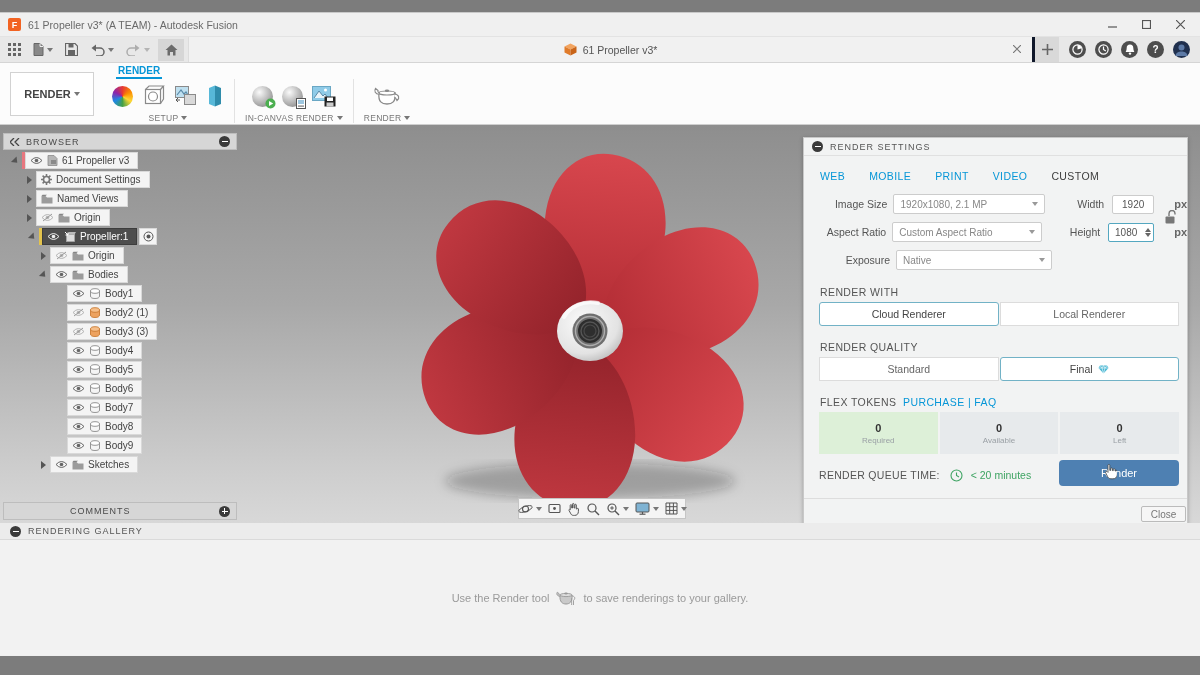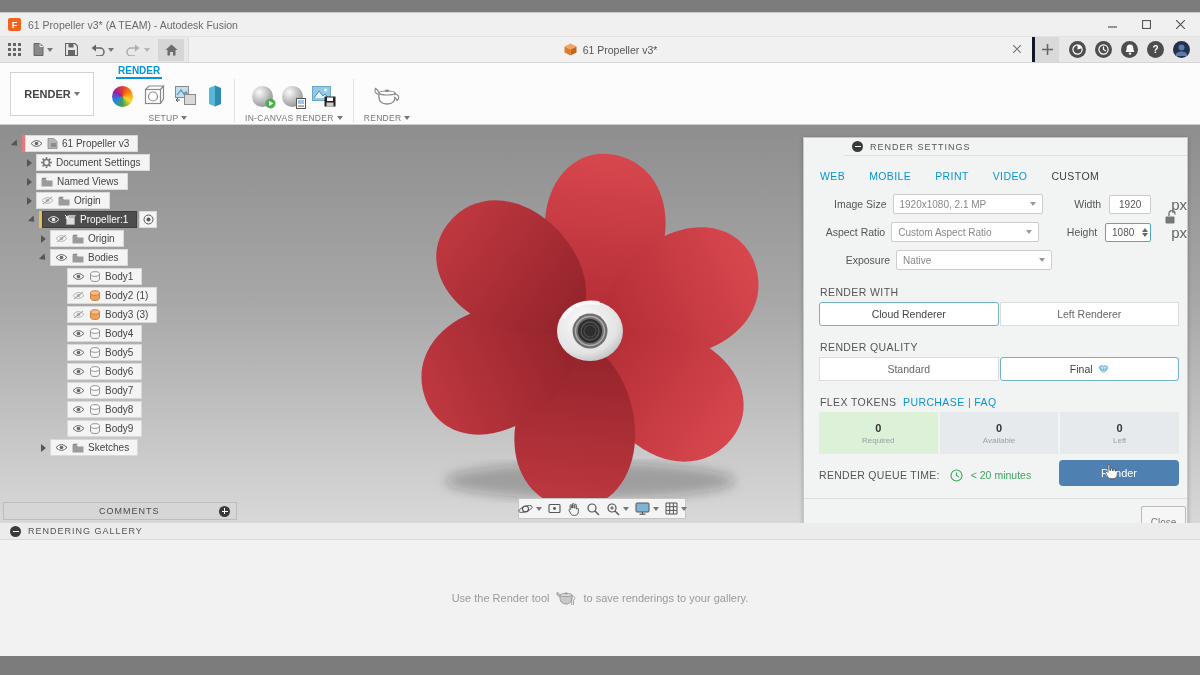--- a/index.html
+++ b/index.html
@@ -56,53 +56,53 @@
   .t-row { display:flex; align-items:center; height:17px; margin-top:2px; }
   .t-arrow { width:0; height:0; border-top:4px solid transparent; border-bottom:4px solid transparent; border-left:5px solid #555; margin-right:4px; flex:none; }
   .t-arrow.open { transform:rotate(45deg); }
   .t-box { background:#f4f4f4; border:1px solid #d9d9d9; height:17px; display:flex; align-items:center; gap:4px; padding:0 8px 0 4px; font-size:10px; color:#444; white-space:nowrap; }
   .t-box.sel { background:#4d4d4d; color:#fff; border-color:#3d3d3d; }
   .stripe { width:3px; height:17px; flex:none; }
   .radio-box { background:#f4f4f4; border:1px solid #d9d9d9; width:18px; height:17px; display:flex; align-items:center; justify-content:center; margin-left:2px; }
 
   
   .rs-panel { position:absolute; left:803px; top:12px; width:385px; height:388px; background:#f2f3f3; border:1px solid #c8c8c8; box-shadow:0 1px 4px rgba(0,0,0,.25); }
-  .rs-hdr { height:18px; display:flex; align-items:center; padding:0 8px; border-bottom:1px solid #e0e0e0;margin-left:40px; }
+  .rs-hdr { height:18px; display:flex; align-items:center; padding:0 8px; border-bottom:1px solid #e0e0e0; }
   .rs-hdr-title { font-size:9px; letter-spacing:1px; color:#555; margin-left:7px; }
   .rs-tabs { position:absolute; top:32px; left:16px; display:flex; gap:0; }
   .rs-tab { font-size:10.5px; color:#0696d7; letter-spacing:.4px; margin-right:24px; }
   .rs-tab.active { color:#3c3c3c; }
   .rs-row { position:absolute; left:0; height:20px; display:flex; align-items:center; }
   .rs-label { width:92px; text-align:right; font-size:10.5px; color:#555; padding-right:6px; }
   .dropdown { width:156px; height:20px; background:#fff; border:1px solid #ccc; border-radius:2px; display:flex; align-items:center; padding:0 6px; font-size:10px; color:#888; }
   .dropdown .caret { margin-left:auto; border-top-color:#999; }
   .dim-label { font-size:10.5px; color:#555; margin-left:22px; width:38px; text-align:right; }
   .dim-input { width:42px; height:19px; border:1px solid #ccc; border-radius:2px; background:#fff; font-size:10px; color:#555; text-align:center; font-family:"Liberation Sans",sans-serif; margin-left:8px; }
   .dim-input.focus { border:1px solid #54a7c0; width:46px; }
-  .px { font-size:15px; color:#666; margin-left:20px; }
+  .px { font-size:11px; color:#666; margin-left:20px;font-weight:bold; }
   .sec-label { position:absolute; left:16px; font-size:10.5px; color:#555; letter-spacing:.4px; }
   .seg { position:absolute; left:15px; width:360px; height:24px; display:flex; gap:1px;justify-content:space-between; }
   .seg-btn { flex:1; background:#fff; border:1px solid #dcdcdc; display:flex; align-items:center; justify-content:center; font-size:10.5px; color:#666; gap:5px; }
   .seg-btn.sel { border:1px solid #72b2c6; border-radius:3px; color:#444; z-index:1; }
   .tokens { position:absolute; left:15px; width:360px; height:42px; display:flex; gap:2px; }
   .token-cell { flex:1; background:#e7eaec; display:flex; flex-direction:column; align-items:center; justify-content:center; gap:2px; }
   .token-cell.green { background:#ddf0d8; }
   .token-val { font-size:11px; font-weight:bold; color:#333; }
   .token-lbl { font-size:8px; color:#9aa0a5; }
   .queue-row { position:absolute; left:15px; top:325px; height:24px; display:flex; align-items:center; }
   .queue-lbl { font-size:10.5px; color:#555; letter-spacing:.3px; }
   .queue-val { font-size:10.5px; color:#3fa463; margin-left:8px; }
   .render-btn { position:absolute; left:255px; top:322px; width:120px; height:26px; background:#4e80b2; border-radius:4px; color:#fff; font-size:11px; display:flex; align-items:center; justify-content:center; }
   .rs-footer-line { position:absolute; left:0; top:360px; width:100%; border-top:1px solid #ddd; }
-  .close-btn { position:absolute; left:337px; top:368px; width:45px; height:32px; background:#f6f6f6; border:1px solid #bbb; border-radius:2px; font-size:10px; color:#777; display:flex; align-items:center; justify-content:center; }
+  .close-btn { position:absolute; left:337px; top:368px; width:45px; height:16px; background:#f6f6f6; border:1px solid #bbb; border-radius:2px; font-size:10px; color:#777; display:flex; align-items:center; justify-content:center; }
   .lock-wrap { position:absolute; left:360px; top:72px; }
 
   
   .comments { position:absolute; left:3px; bottom:3px; width:234px; height:18px; background:#d6d6d6; border:1px solid #bdbdbd; display:flex; align-items:center; padding:0 6px; }
-  .comments-title { font-size:9px; letter-spacing:1px; color:#4a4a4a; margin-left:89px; }
+  .comments-title { font-size:9px; letter-spacing:1px; color:#4a4a4a; margin-left:60px; }
   .navbar { position:absolute; left:518px; bottom:4px; width:168px; height:21px; background:#f4f4f4; border:1px solid #c5c5c5; display:flex; align-items:center; justify-content:center; gap:6px; padding:0 4px; }
   .nav-item { display:flex; align-items:center; }
 
   
   .gallery-hdr { height:17px; background:#ececec; border-bottom:1px solid #dadada; display:flex; align-items:center; padding:0 10px; }
   .gallery-hdr-title { font-size:9px; letter-spacing:1px; color:#555; margin-left:7px;text-align:right; }
   .gallery-body { height:115px; background:#f2f2f2; display:flex; align-items:center; justify-content:center; gap:6px; }
   .gallery-msg { font-size:11px; color:#9a9a9a; }
 
   svg { display:block; }
@@ -353,20 +353,27 @@
         <circle r="17.5" fill="#6f6f6f"></circle>
         <circle r="12" fill="#2e2e2e"></circle>
         <circle r="14.5" fill="none" stroke="#bdbdbd" stroke-width="1.4" opacity=".8"></circle>
         <circle r="9" fill="none" stroke="#555" stroke-width="1.4"></circle>
         <circle r="6" fill="none" stroke="#4a4a4a" stroke-width="1.2"></circle>
         <path d="M-26,-14 A 30,27 0 0 1 8,-28" fill="none" stroke="#ffffff" stroke-width="4" opacity=".7" stroke-linecap="round"></path>
       </g>
     </svg>
 
     <div class="browser">
+      <div class="panel-hdr">
+        <svg width="10" height="8">
+            <path d="M4,0 L0,4 L4,8 M9,0 L5,4 L9,8" fill="none" stroke="#444" stroke-width="1.3"></path>
+          </svg>
+        <span class="panel-hdr-title">BROWSER</span>
+        <div class="dot-btn"></div>
+      </div>
 
       <div class="t-row" style="padding-left:10px">
         <span class="t-arrow open"></span>
         <span class="stripe" style="background:#e8777f"></span>
         <div class="t-box">
           <svg width="13" height="9">
               <path d="M1,4.5 Q6.5,-1.5 12,4.5 Q6.5,10.5 1,4.5 Z" fill="none" stroke="#666" stroke-width="1"></path>
               <circle cx="6.5" cy="4.5" r="1.8" fill="#666"></circle>
             </svg>
           <svg width="11" height="11">
@@ -671,21 +678,21 @@
             <span class="caret"></span>
         </div>
       </div>
 
       <div class="sec-label" style="top:148px">RENDER WITH</div>
       <div class="seg" style="top:164px">
         <div class="seg-btn sel">
             <span>Cloud Renderer</span>
           </div>
         <div class="seg-btn">
-            <span>Left Renderer</span>
+            <span>Local Renderer</span>
           </div>
       </div>
 
       <div class="sec-label" style="top:203px">RENDER QUALITY</div>
       <div class="seg" style="top:219px">
         <div class="seg-btn">
             <span>Standard</span>
           </div>
         <div class="seg-btn sel">
           <span>Final</span>

